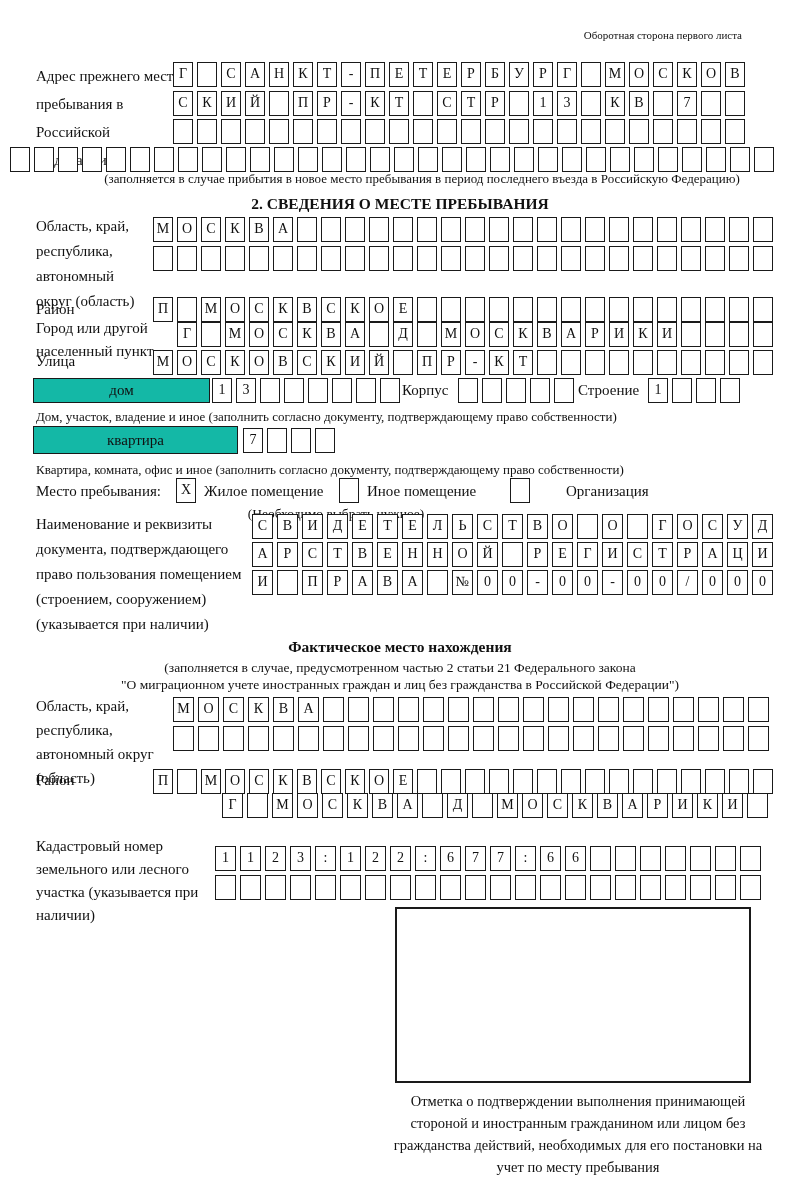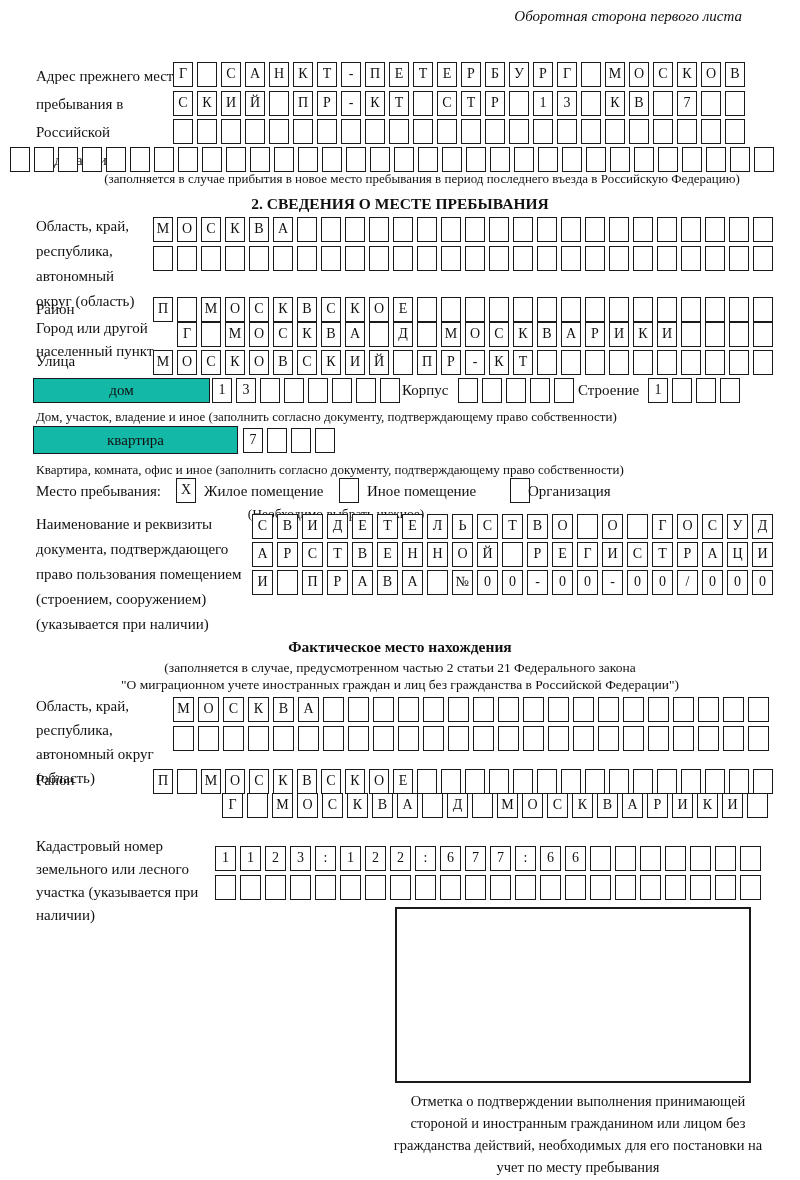--- a/index.html
+++ b/index.html
@@ -4,21 +4,21 @@
 <style>
   html,body{margin:0;padding:0;background:#fff;}
   .page{
     position:relative;width:800px;height:1180px;background:#fff;
     font-family:"Liberation Serif","DejaVu Serif",serif;color:#111;overflow:hidden;
   }
   .lbl{position:absolute;font-size:15px;line-height:25px;}
   .small{font-size:13px;}
   .center-note{position:absolute;left:0;width:800px;text-align:center;font-size:13px;}
   .title{position:absolute;left:0;width:800px;text-align:center;font-weight:bold;font-size:15.5px;}
-  .header-note{position:absolute;right:58px;top:8px;font-size:15px;font-style:italic;}
+  .header-note{position:absolute;right:58px;top:29px;font-size:11px;}
   .cellrow{position:absolute;display:flex;gap:4px;}
   .cell{
     box-sizing:border-box;flex:none;width:20px;height:25px;
     border:1.7px solid #1a1a1a;background:#fff;
     font-size:14px;line-height:21px;text-align:center;
   }
   .p25 .cell{width:21px;}
   .bigbox{
     position:absolute;box-sizing:border-box;border:1.8px solid #1a1a1a;
     display:flex;align-items:center;justify-content:center;font-size:15px;background:#14b8a6;
@@ -339,21 +339,21 @@
       <span class="cell">X</span>
     </div>
   <div class="lbl" style="left:204px;top:479px;">Жилое помещение</div>
   <div class="cellrow" style="left:339px;top:478px;">
       <span class="cell"></span>
     </div>
   <div class="lbl" style="left:367px;top:479px;">Иное помещение</div>
   <div class="cellrow" style="left:510px;top:478px;">
       <span class="cell"></span>
     </div>
-  <div class="lbl" style="left:528px;top:479px;">Организация</div>
+  <div class="lbl" style="left:566px;top:479px;">Организация</div>
   <div class="lbl" style="left:86px;top:501px;width:500px;text-align:center;font-size:13.5px;">(Необходимо выбрать нужное)</div>
 
   <div class="lbl" style="left:36px;top:512px;width:215px;">Наименование и реквизиты документа, подтверждающего право пользования помещением (строением, сооружением) (указывается при наличии)</div>
   <div class="cellrow p25" style="left:252px;top:514px;">
       <span class="cell">С</span>
       <span class="cell">В</span>
       <span class="cell">И</span>
       <span class="cell">Д</span>
       <span class="cell">Е</span>
       <span class="cell">Т</span>

